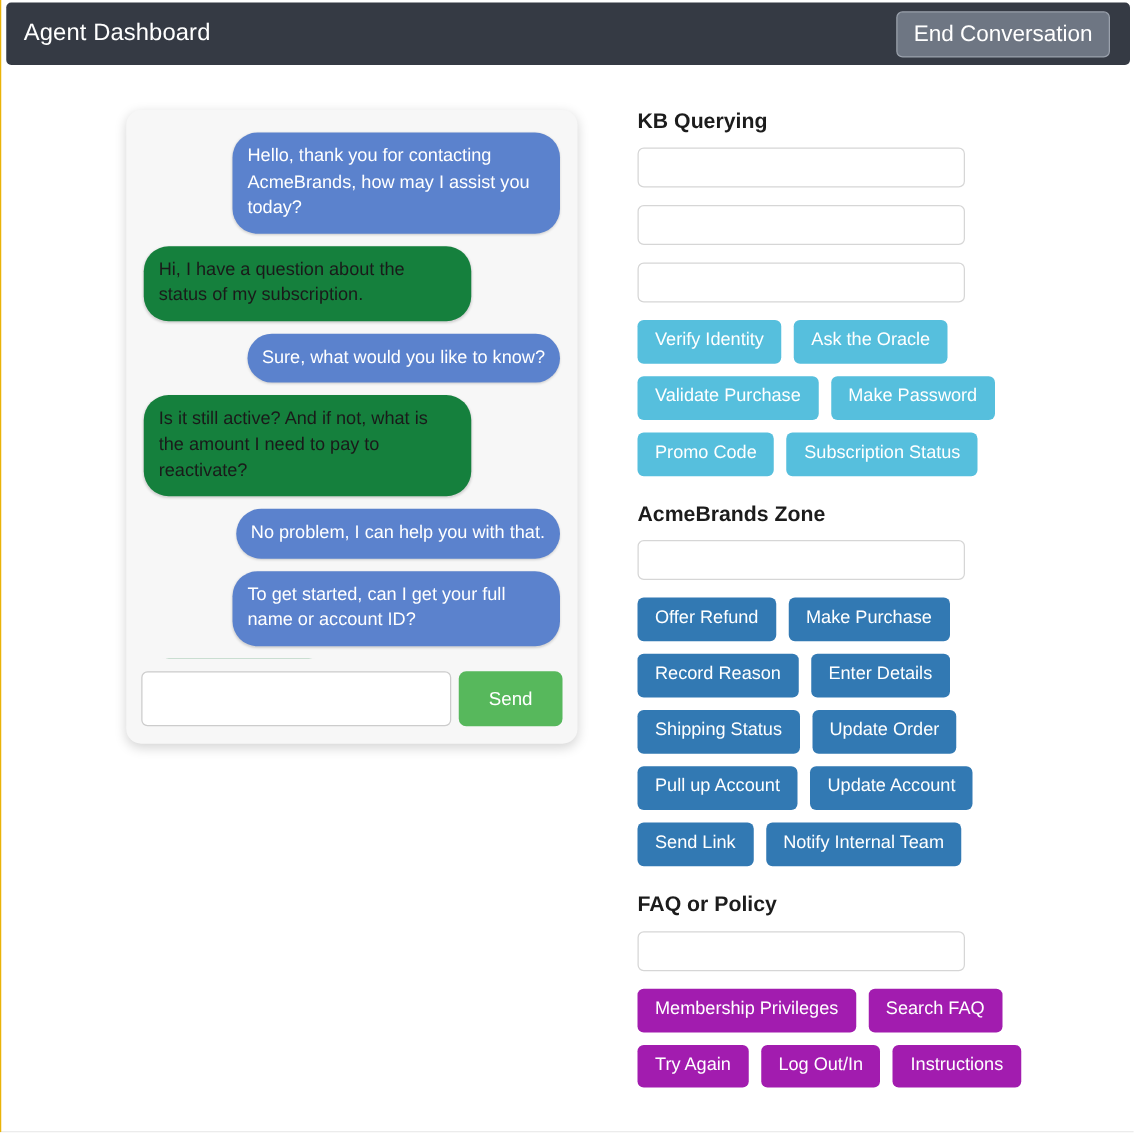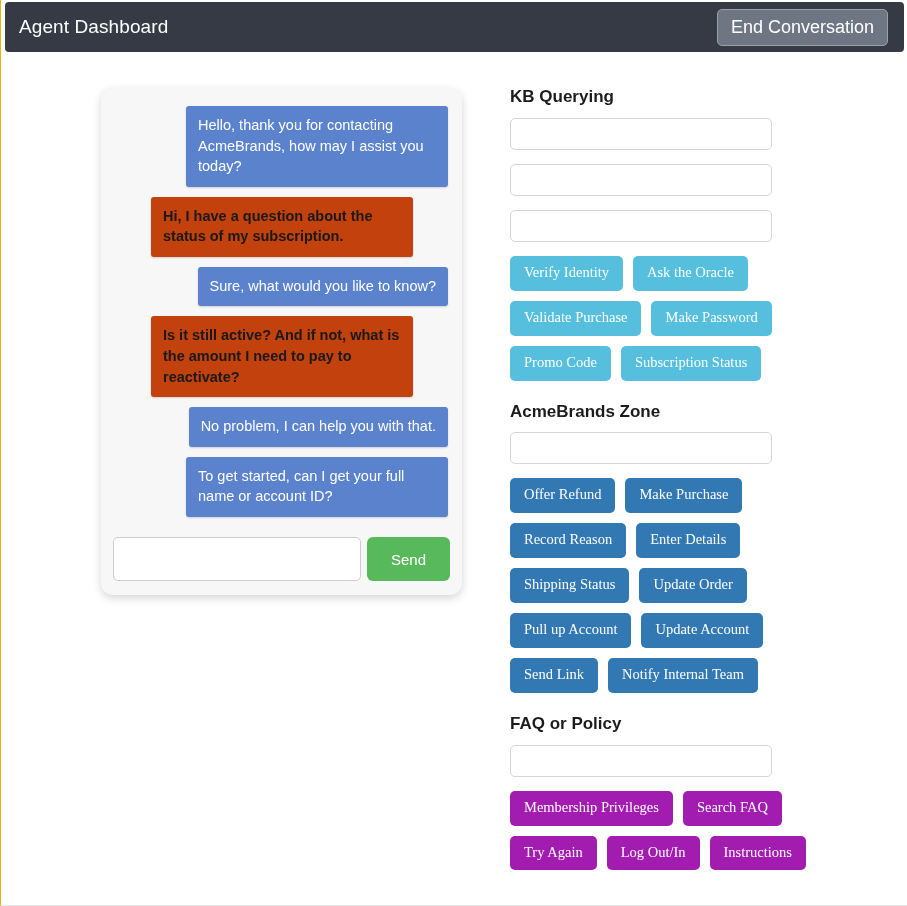--- a/index.html
+++ b/index.html
@@ -62,28 +62,27 @@
     flex: 1 1 auto;
     padding: 18px 14px 6px 14px;
     overflow: hidden;
   }
   .msg-row { display: flex; margin-bottom: 10px; }
   .msg-row.left  { justify-content: flex-start; }
   .msg-row.right { justify-content: flex-end; }
   .bubble {
     max-width: 262px;
     padding: 9px 12px 10px;
-    border-radius: 3px;
+    border-radius: 20px;
     font-size: 14.5px;
     line-height: 1.42;
     box-shadow: 0 1px 2px rgba(0,0,0,.16);
-    margin-left: 36px;
   }
   .bubble.agent  { background: #5b82cd; color: #ffffff; }
-  .bubble.user   { background: #c2410c; color: #1a1a1a; font-weight: bold; }
+  .bubble.user   { background: #15803d; color: #1a1a1a; }
 
   .composer {
     flex: 0 0 auto;
     padding: 10px 12px 14px 12px;
     display: flex;
     gap: 6px;
     align-items: stretch;
   }
   .composer-input {
     flex: 1 1 auto;
@@ -128,21 +127,21 @@
     height: 32px;
     border: 1px solid #d6d6d6;
     border-radius: 5px;
     background: #ffffff;
     margin-bottom: 14px;
     padding: 4px 9px;
     font-size: 13px;
     font-family: inherit;
     outline: none;
   }
-  .btn-rows { display: flex; flex-direction: column; gap: 10px; font-family: Liberation Serif, serif; }
+  .btn-rows { display: flex; flex-direction: column; gap: 10px; }
   .btn-row { display: flex; gap: 10px; }
   .abtn {
     border: none;
     border-radius: 5px;
     color: #ffffff;
     font-size: 14.5px;
     padding: 9px 14px 10px;
     cursor: pointer;
     font-family: inherit;
     line-height: 1.1;

